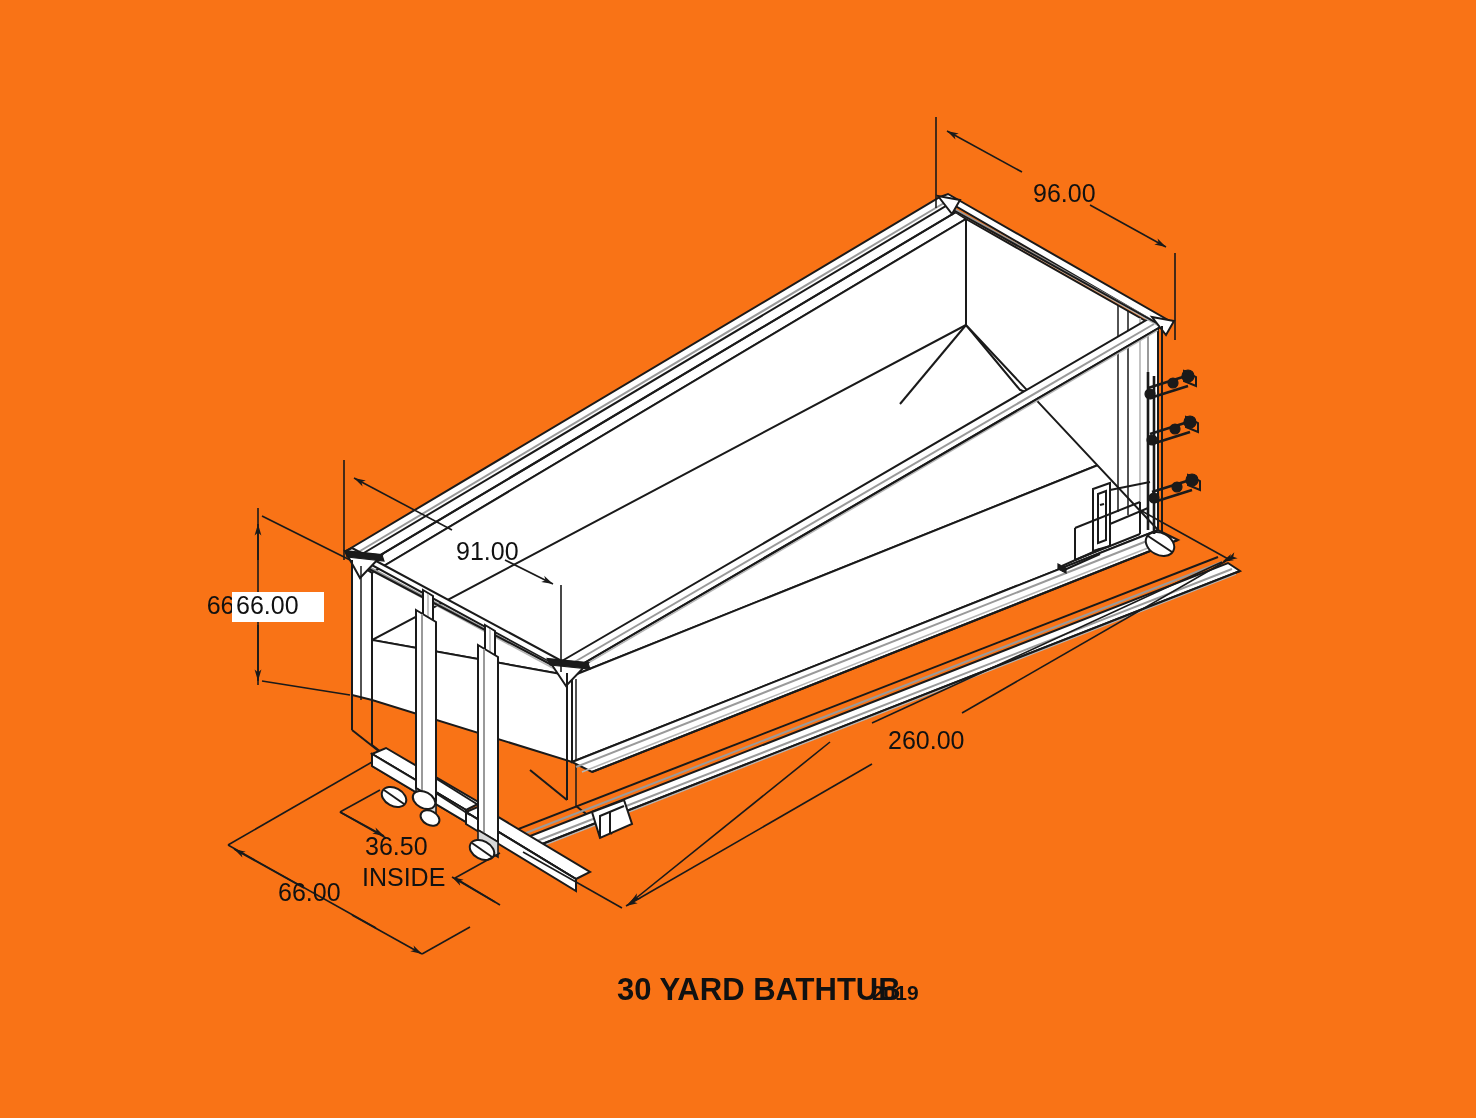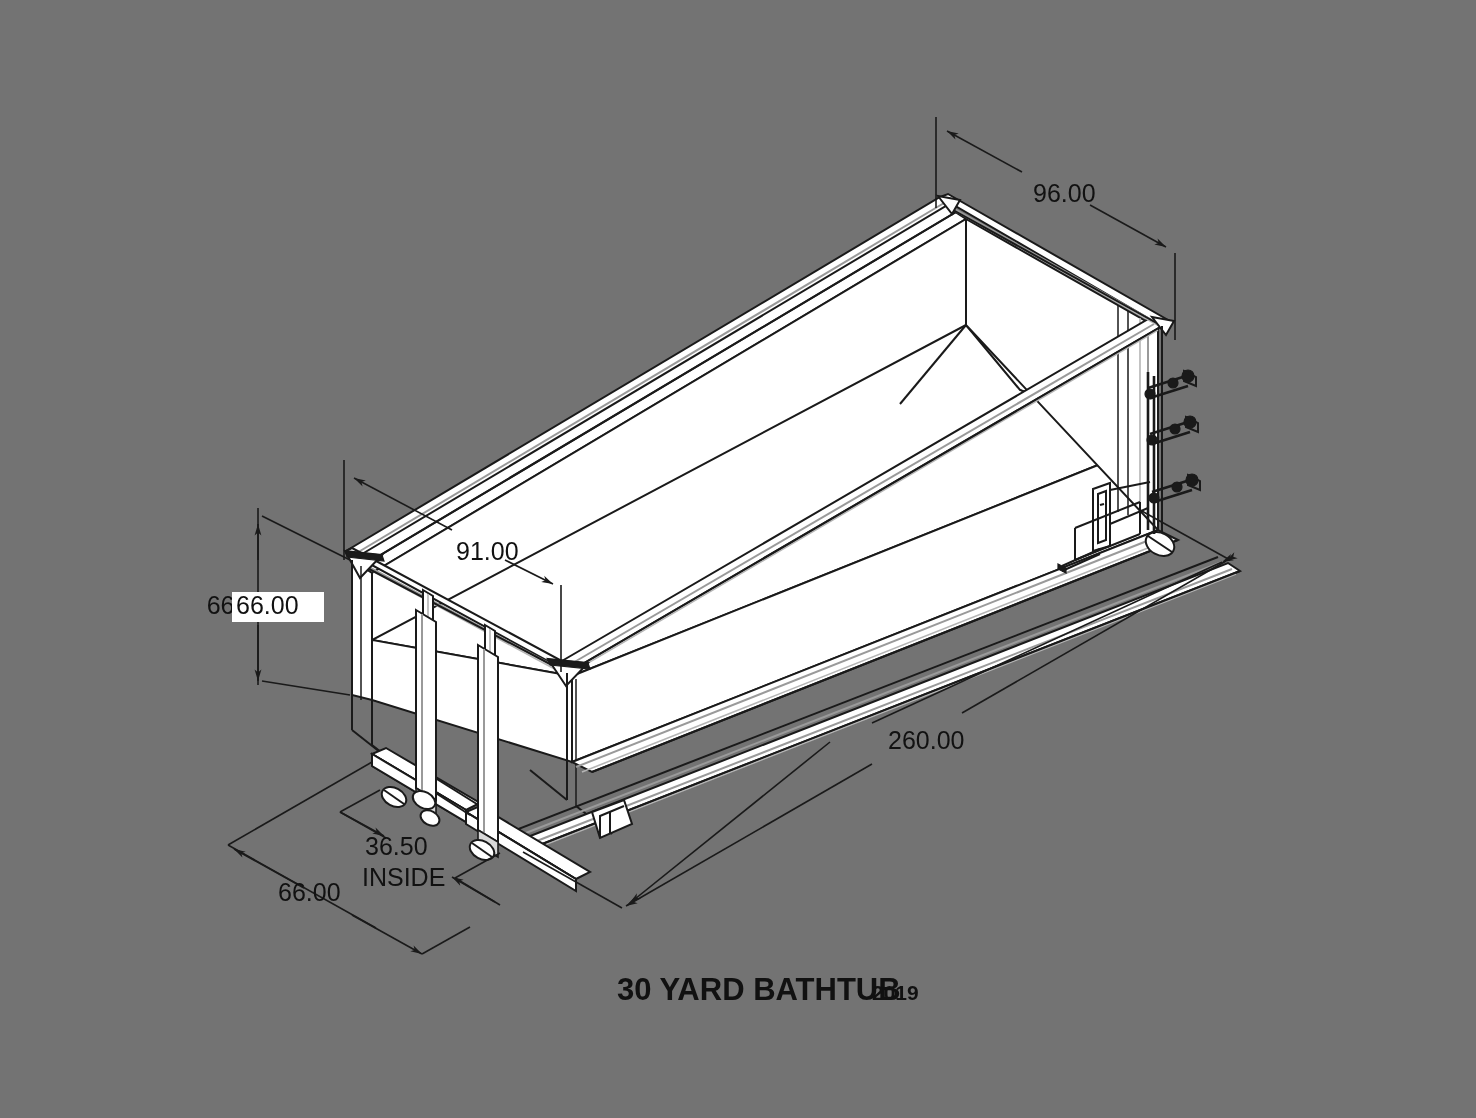--- a/index.html
+++ b/index.html
@@ -12,21 +12,21 @@
     height: 1118px;
     font-family: "Liberation Sans", sans-serif;
     overflow: hidden;
     position: relative;
   }
   #drawing-sheet {
     position: absolute;
     left: 0; top: 0;
     width: 1476px;
     height: 1118px;
-    background: #737373;
+    background: #f97316;
   }
   svg.cad {
     display: block;
     width: 1476px;
     height: 1118px;
   }
   .ln   { stroke: #1a1a1a; stroke-width: 2.0; fill: none; stroke-linejoin: miter; stroke-linecap: butt; }
   .ln-t { stroke: #1a1a1a; stroke-width: 1.5; fill: none; }
   .ln-h { stroke: #9a9a9a; stroke-width: 2.0; fill: none; }
   .ln-h2{ stroke: #b5b5b5; stroke-width: 1.6; fill: none; }

